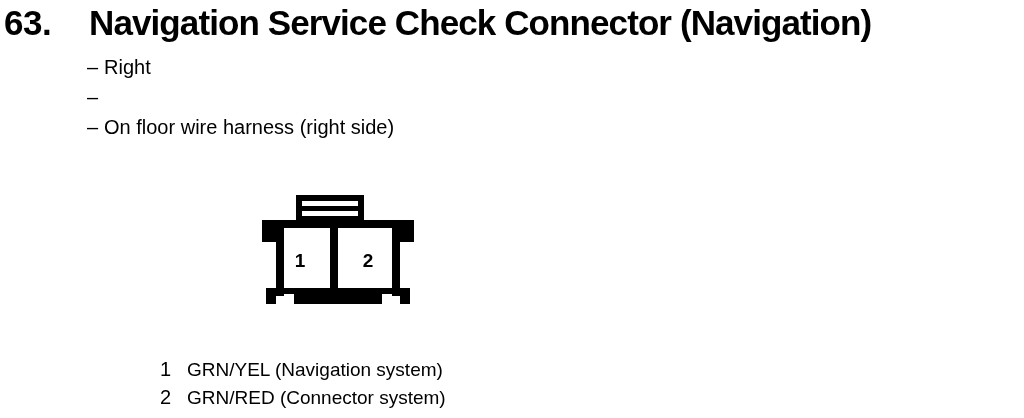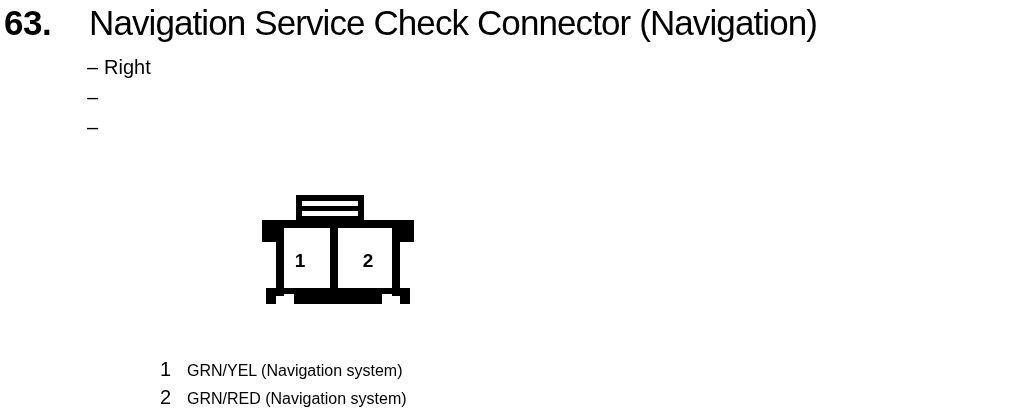--- a/index.html
+++ b/index.html
@@ -34,21 +34,21 @@
     font-weight: bold;
     letter-spacing: -0.5px;
     line-height: 44px;
     white-space: nowrap;
   }
   .title-text {
     position: absolute;
     left: 89px;
     top: 1px;
     font-size: 35px;
-    font-weight: normal;
+    font-weight: bold;
     letter-spacing: -0.9px;
     line-height: 44px;
     white-space: nowrap;
   }
 
   
   .spec-list {
     position: absolute;
     left: 87px;
     top: 52px;
@@ -104,41 +104,42 @@
     line-height: 28px;
     white-space: nowrap;
   }
   .legend-num {
     width: 27px;
     flex: 0 0 27px;
     text-align: left;
     font-size: 20px;
   }
   .legend-desc {
-    font-size: 16px;
+    font-size: 19px;
   }
 </style>
 </head>
 <body>
 
 <div class="title-row">
   <span class="title-number">63.</span>
   <span class="title-text">Navigation Service Check Connector (Navigation)</span>
 </div>
 
 <div class="spec-list">
   <div class="spec-item">
     <span class="spec-dash">–</span>
     <span class="spec-label">Right</span>
   </div>
   <div class="spec-item">
     <span class="spec-dash">–</span>
   </div>
   <div class="spec-item">
     <span class="spec-dash">–</span>
+    <span class="spec-label">On floor wire harness (right side)</span>
   </div>
 </div>
 
 <div class="connector-figure">
   <svg width="172" height="120" viewBox="0 0 172 120" xmlns="http://www.w3.org/2000/svg">
 
     <g>
       <rect x="44" y="7" width="68" height="27" fill="#000000"></rect>
       <rect x="50" y="13" width="56" height="5" fill="#ffffff"></rect>
       <rect x="50" y="23" width="56" height="5" fill="#ffffff"></rect>
@@ -183,15 +184,15 @@
   </svg>
 </div>
 
 <div class="pin-legend">
   <div class="legend-row">
     <span class="legend-num">1</span>
     <span class="legend-desc">GRN/YEL (Navigation system)</span>
   </div>
   <div class="legend-row">
     <span class="legend-num">2</span>
-    <span class="legend-desc">GRN/RED (Navigation system)</span>
+    <span class="legend-desc">GRN/RED (Connector system)</span>
   </div>
 </div>
 
 </body></html>

